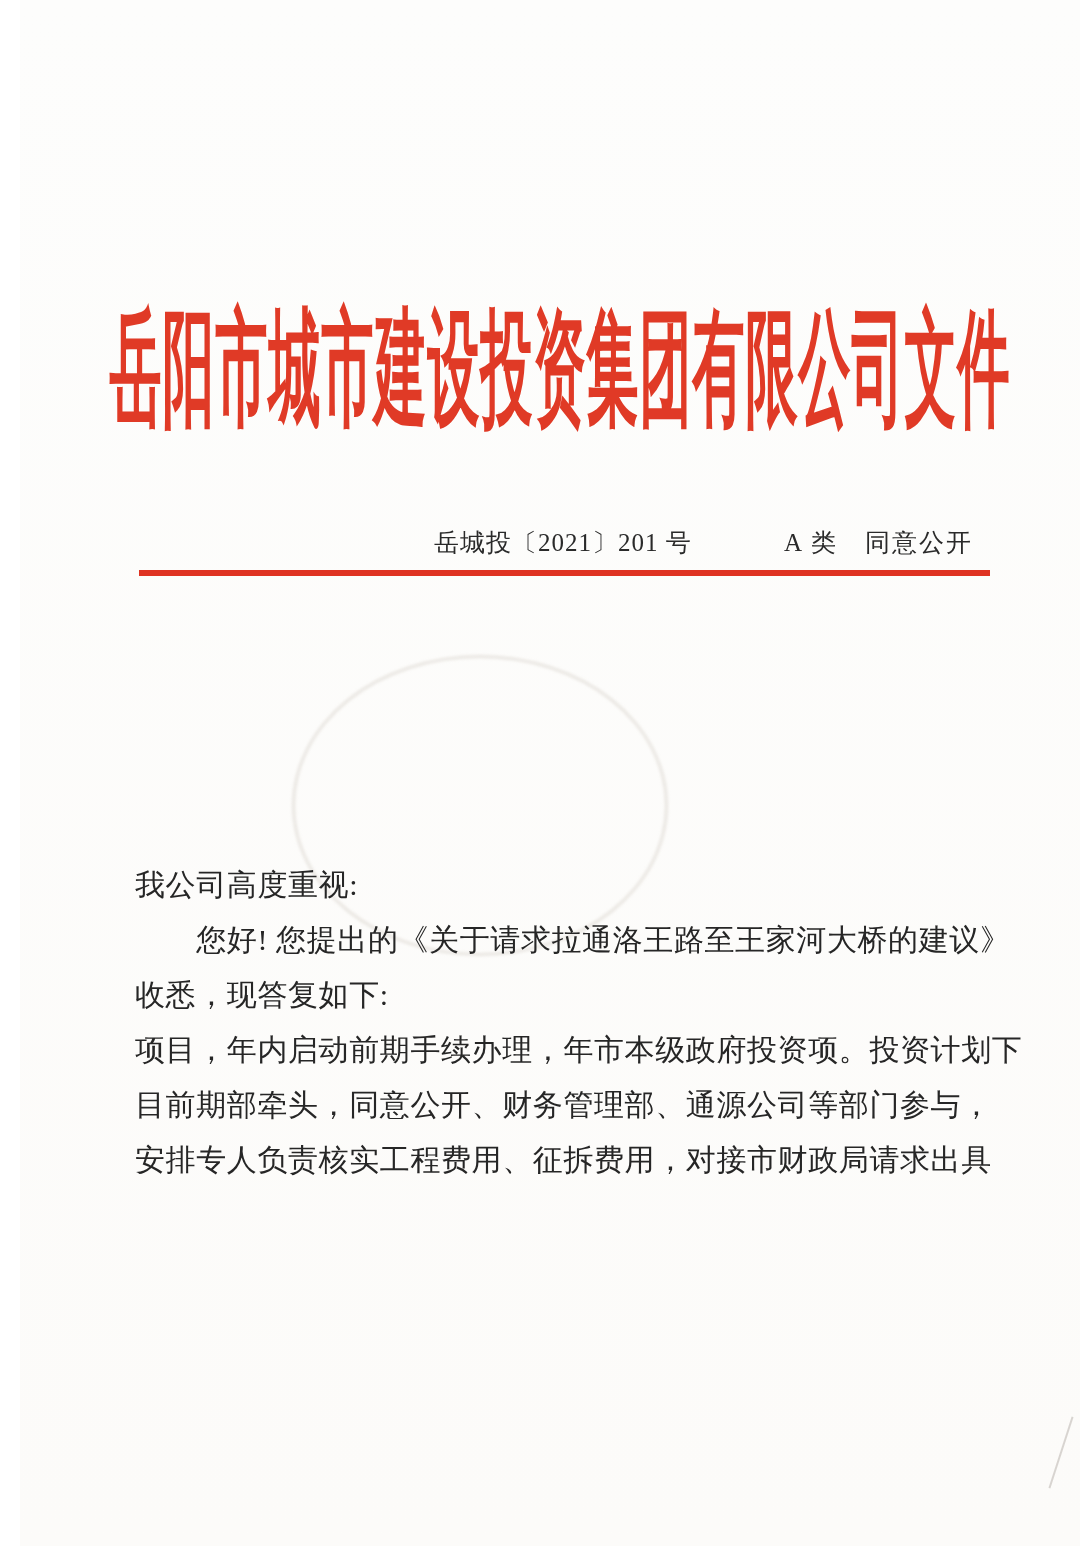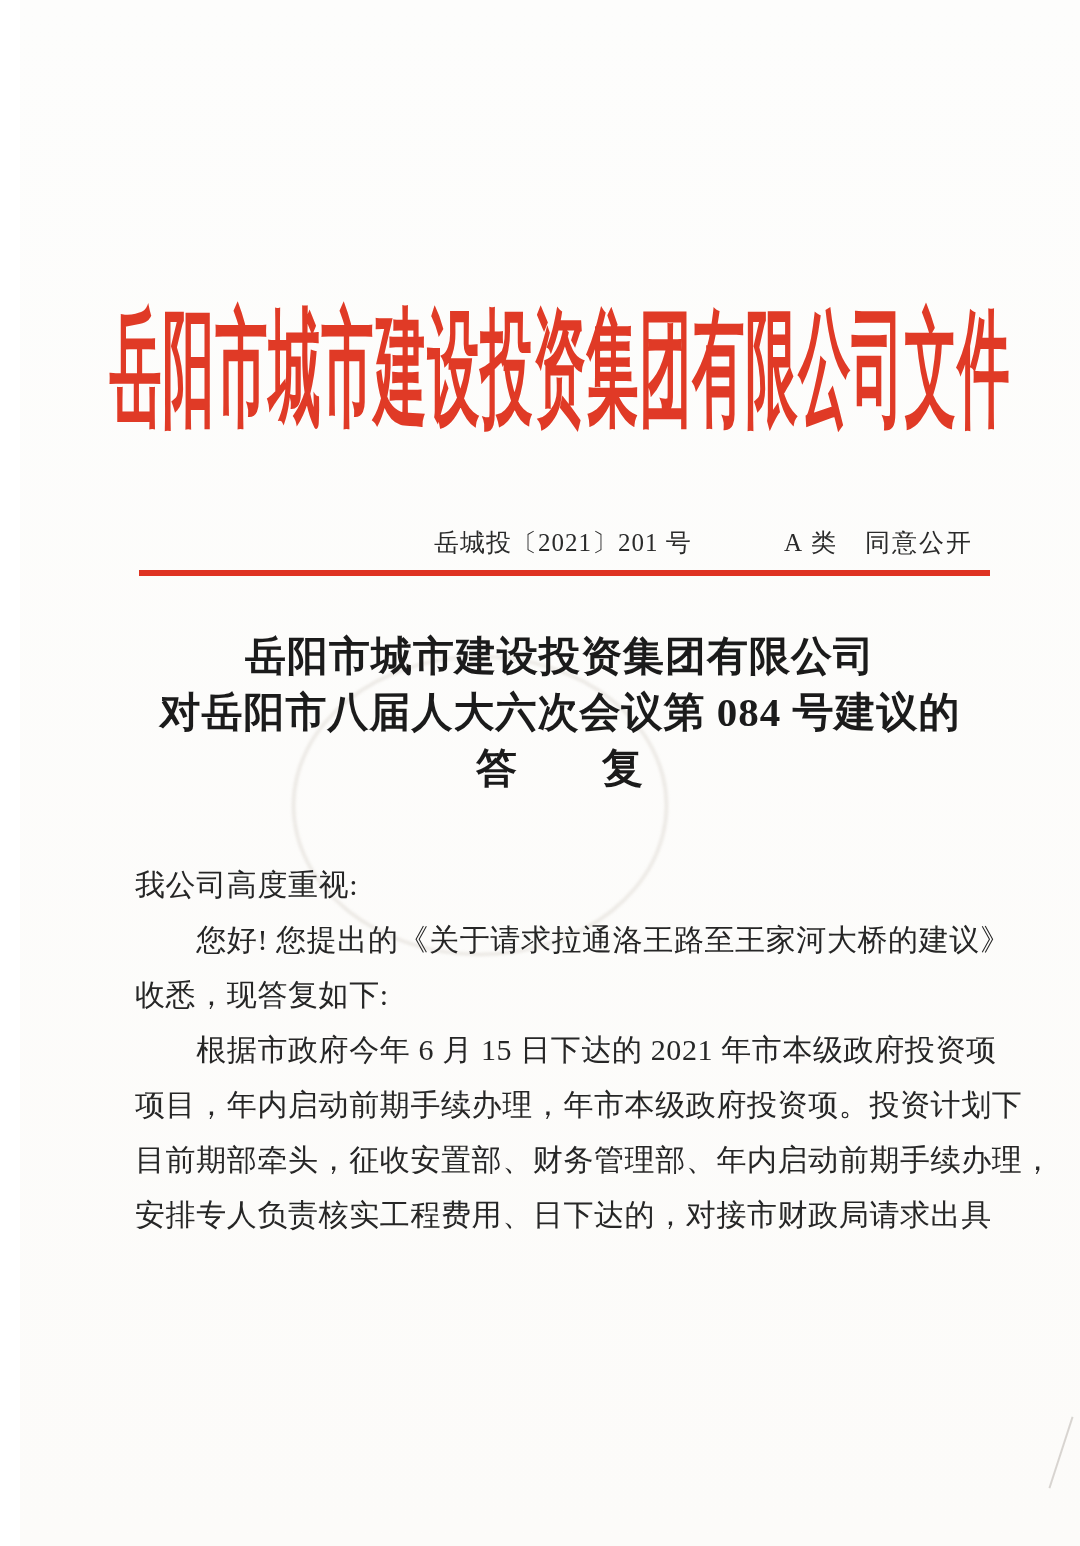--- a/index.html
+++ b/index.html
@@ -138,31 +138,25 @@
 
   <div class="docmeta">
     <span class="doc-number">岳城投〔2021〕201 号</span>
     <span class="doc-class">A 类　同意公开</span>
   </div>
 
   <div class="red-rule"></div>
 
   <div class="seal-ghost"></div>
 
-  <div class="doc-title">
-    <div class="title-line">岳阳市城市建设投资集团有限公司</div>
-    <div class="title-line">对岳阳市八届人大六次会议第 084 号建议的</div>
-    <div class="title-line">答　　复</div>
-  </div>
 
   <div class="body-text">
     <div class="body-line">我公司高度重视:</div>
     <div class="body-line">　　您好! 您提出的《关于请求拉通洛王路至王家河大桥的建议》</div>
     <div class="body-line">收悉，现答复如下:</div>
-    <div class="body-line">　　根据市政府今年 6 月 15 日下达的 2021 年市本级政府投资项</div>
     <div class="body-line">项目，年内启动前期手续办理，年市本级政府投资项。投资计划下</div>
-    <div class="body-line">目前期部牵头，征收安置部、财务管理部、年内启动前期手续办理，</div>
-    <div class="body-line">安排专人负责核实工程费用、日下达的，对接市财政局请求出具</div>
+    <div class="body-line">目前期部牵头，同意公开、财务管理部、通源公司等部门参与，</div>
+    <div class="body-line">安排专人负责核实工程费用、征拆费用，对接市财政局请求出具</div>
   </div>
 
   <div class="crease-mark"></div>
 
 </div>
 
 </body></html>

